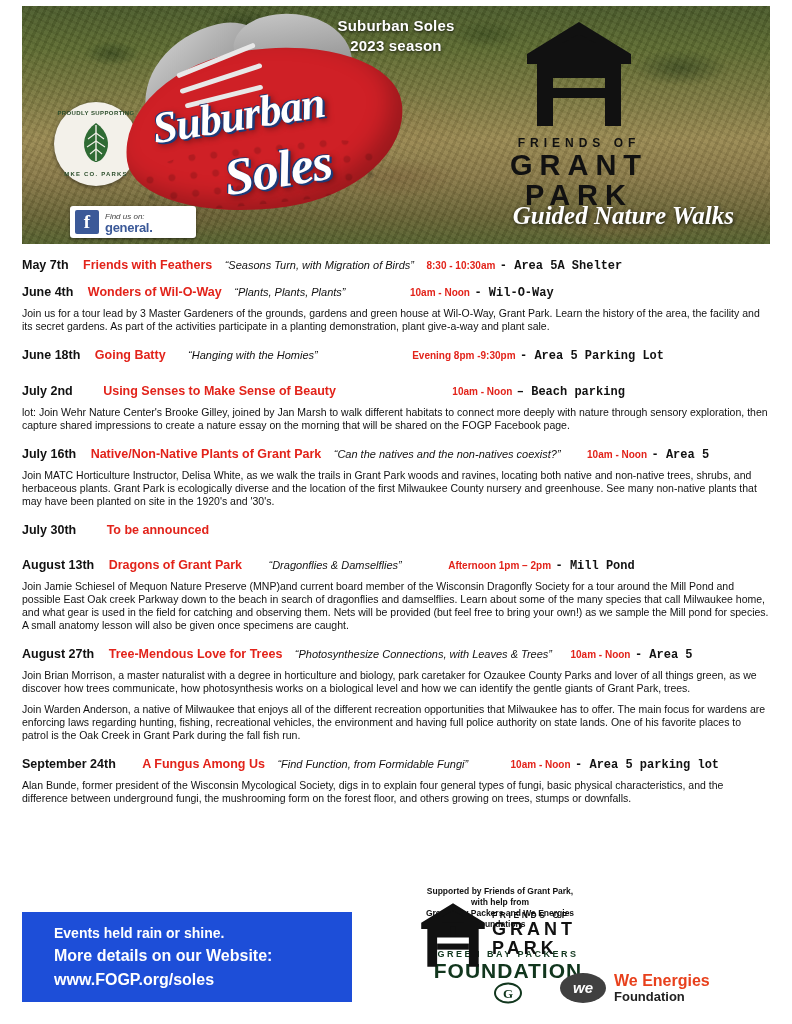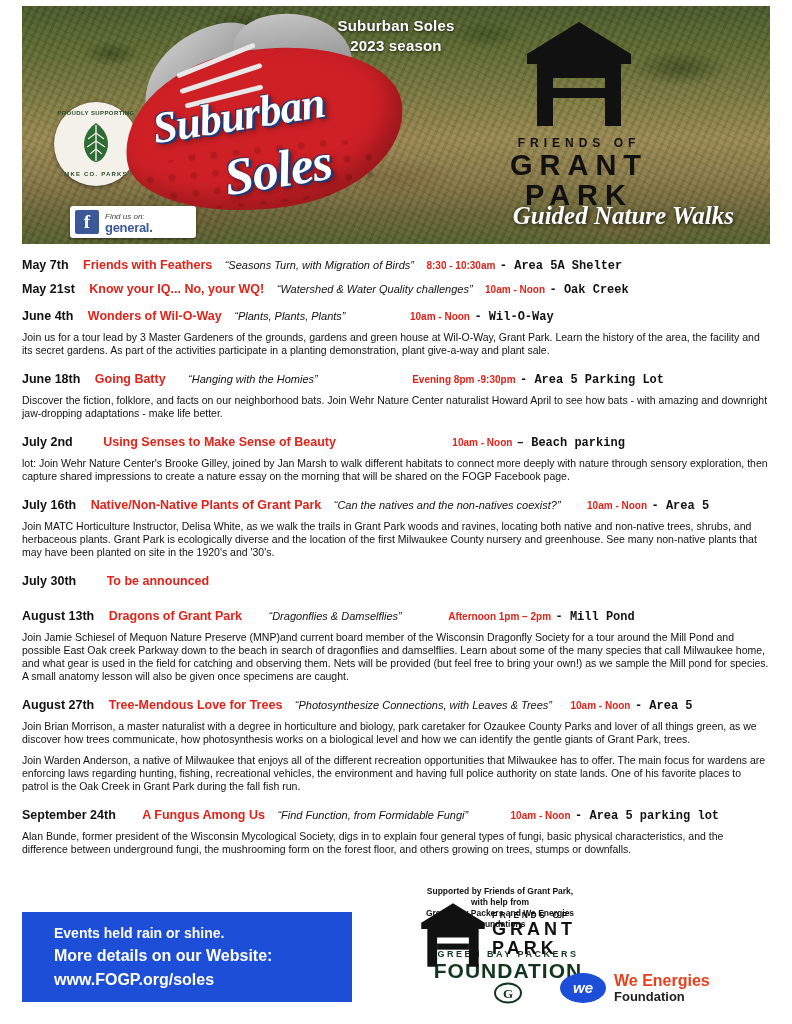--- a/index.html
+++ b/index.html
@@ -408,21 +408,21 @@
     right: 52px;
     bottom: 26px;
     width: 180px;
     display: flex;
     align-items: center;
   }
   .we-oval {
     width: 46px;
     height: 30px;
     border-radius: 50%;
-    background: #1d4ed8;
+    background: #404040;
     color: #ffffff;
     font-weight: bold;
     font-size: 15px;
     text-align: center;
     line-height: 30px;
     font-style: italic;
   }
   .we-txt { margin-left: 8px; }
   .we-txt .w1 { font-size: 16px; font-weight: bold; color: #e8401c; line-height: 17px; }
   .we-txt .w2 { font-size: 13px; font-weight: bold; color: #222222; line-height: 15px; }
@@ -495,50 +495,40 @@
     <div class="evt tight">
       <div class="line1">
         <span class="date">May 7th</span>
         <span class="title">Friends with Feathers</span>
         <span class="subtitle">“Seasons Turn, with Migration of Birds”</span>
         <span class="time">8:30 - 10:30am</span>
         <span class="place">- Area 5A Shelter</span>
       </div>
     </div>
 
-    <div class="evt tight">
-      <div class="line1">
-        <span class="date">May 21st</span>
-        <span class="title">Know your IQ... No, your WQ!</span>
-        <span class="subtitle">“Watershed &amp; Water Quality challenges”</span>
-        <span class="time">10am - Noon</span>
-        <span class="place">- Oak Creek</span>
-      </div>
-    </div>
 
     <div class="evt spaced">
       <div class="line1">
         <span class="date">June 4th</span>
         <span class="title">Wonders of Wil-O-Way</span>
         <span class="subtitle">“Plants, Plants, Plants”</span>
         <span class="time" style="margin-left:60px;">10am - Noon</span>
         <span class="place">- Wil-O-Way</span>
       </div>
       <div class="desc">Join us for a tour lead by 3 Master Gardeners of the grounds, gardens and green house at Wil-O-Way, Grant Park. Learn the history of the area, the facility and its secret gardens. As part of the activities participate in a planting demonstration, plant give-a-way and plant sale.</div>
     </div>
 
     <div class="evt spaced">
       <div class="line1">
         <span class="date">June 18th</span>
         <span class="title">Going Batty</span>
         <span class="subtitle" style="margin-left:18px;">“Hanging with the Homies”</span>
         <span class="time" style="margin-left:90px;">Evening 8pm -9:30pm</span>
         <span class="place">- Area 5 Parking Lot</span>
       </div>
-      <div class="desc">Discover the fiction, folklore, and facts on our neighborhood bats. Join Wehr Nature Center naturalist Howard April to see how bats - with amazing and downright jaw-dropping adaptations - make life better.</div>
     </div>
 
     <div class="evt spaced">
       <div class="line1">
         <span class="date">July 2nd</span>
         <span class="title" style="margin-left:26px;">Using Senses to Make Sense of Beauty</span>
         <span class="subtitle"></span>
         <span class="time" style="margin-left:104px;">10am - Noon</span>
         <span class="place">– Beach parking</span>
       </div>

